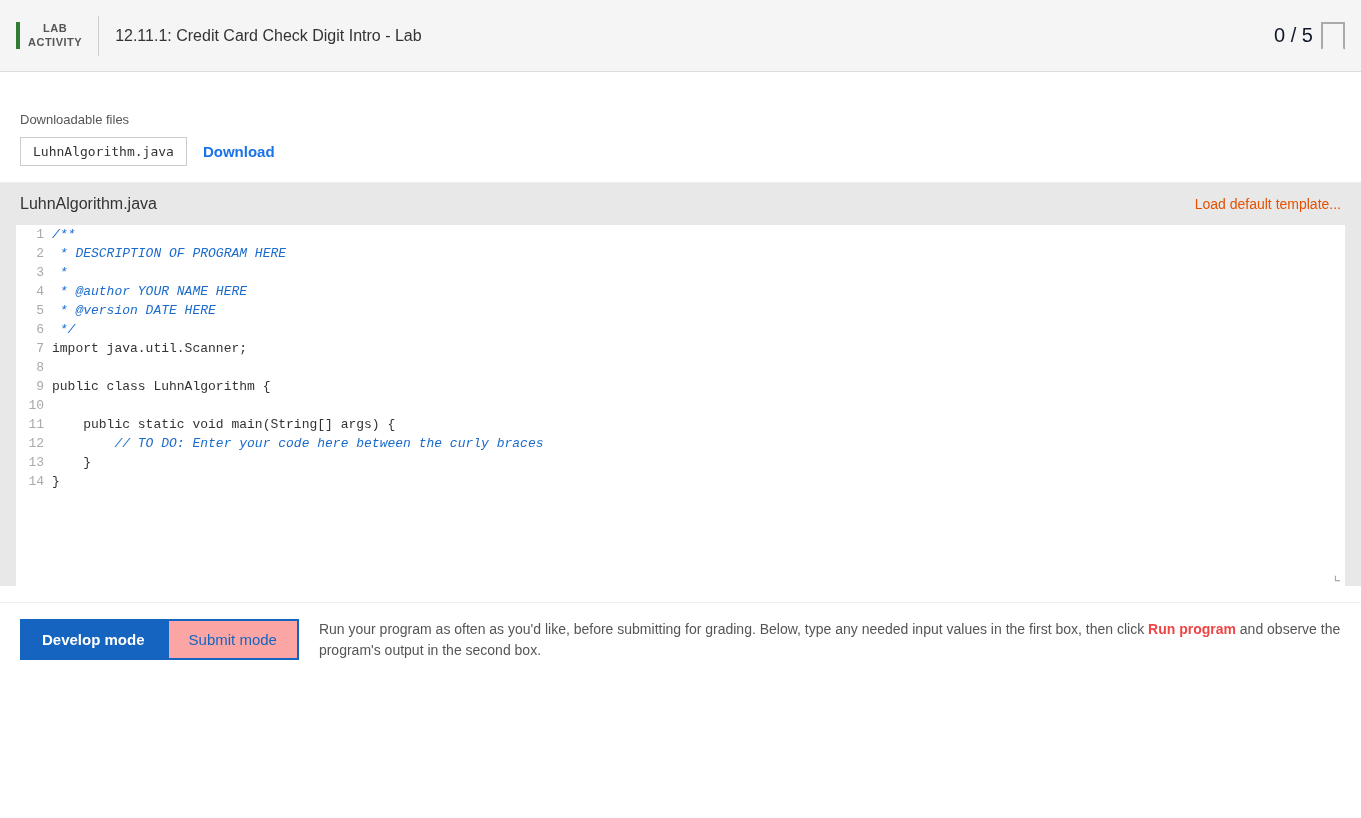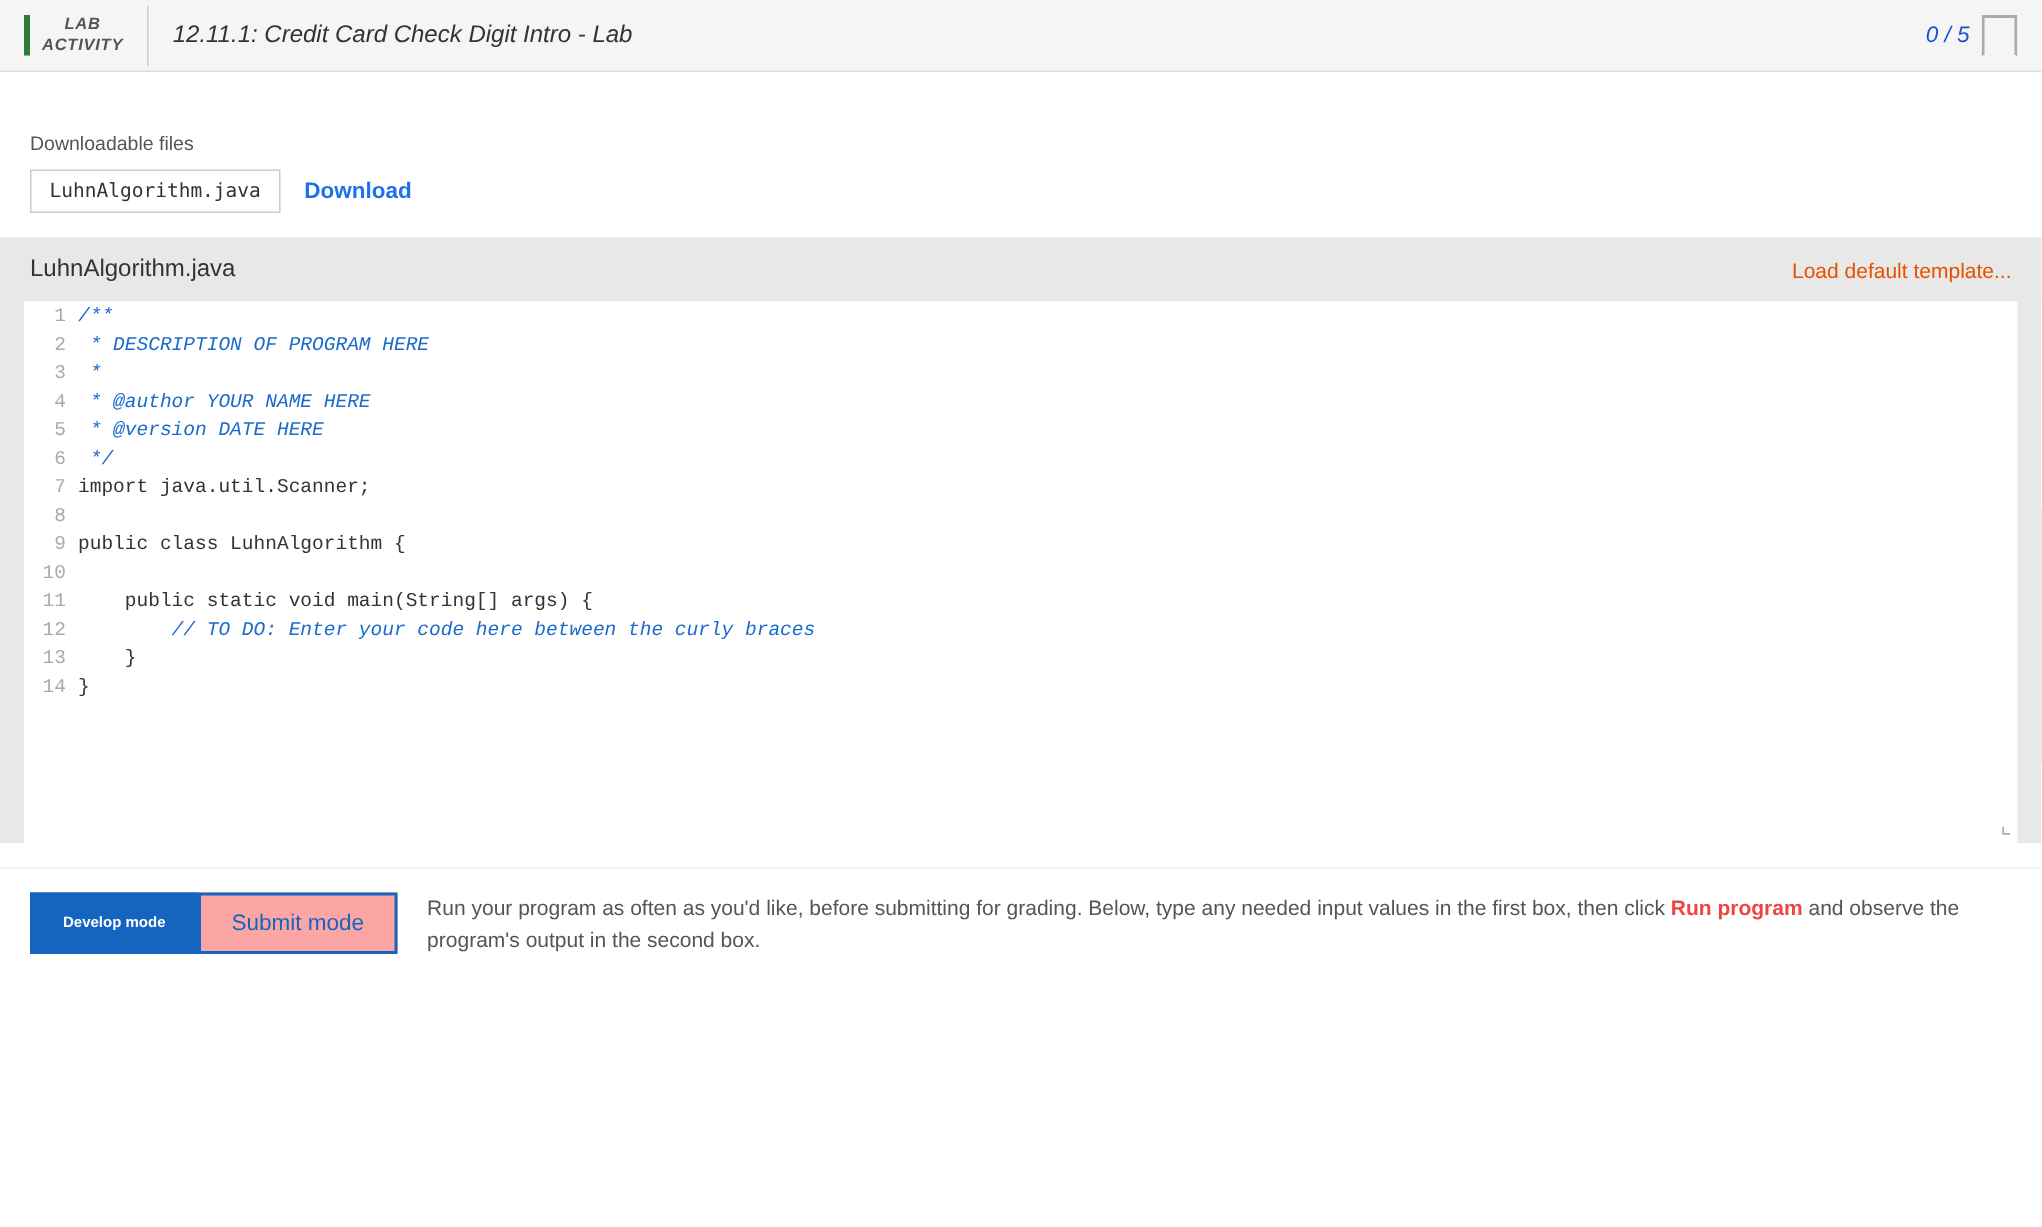--- a/index.html
+++ b/index.html
@@ -15,22 +15,21 @@
       color: #333;
     }
 
     
     .header {
       display: flex;
       align-items: center;
       background: #f5f5f5;
       border-bottom: 1px solid #ddd;
       padding: 0 16px;
-      height: 48px;
-      font-style: italic;
+      height: 72px;
     }
 
     .lab-badge {
       display: flex;
       flex-direction: column;
       align-items: center;
       justify-content: center;
       border-left: 4px solid #2e7d32;
       padding-left: 8px;
       margin-right: 16px;
@@ -65,22 +64,22 @@
       font-weight: normal;
     }
 
     .score-badge {
       display: flex;
       align-items: center;
       gap: 8px;
     }
 
     .score-text {
-      font-size: 15px;
-      color: #1d4ed8;
+      font-size: 20px;
+      color: #0f172a;
     }
 
     .bookmark-icon {
       width: 24px;
       height: 28px;
       border: 2px solid #aaa;
       clip-path: polygon(0 0, 100% 0, 100% 100%, 50% 75%, 0 100%);
       background: transparent;
     }
 
@@ -213,21 +212,21 @@
     .mode-buttons {
       display: flex;
       flex-shrink: 0;
     }
 
     .develop-btn {
       background: #1565c0;
       color: #fff;
       border: 2px solid #1565c0;
       padding: 10px 20px;
-      font-size: 10px;
+      font-size: 15px;
       font-weight: bold;
       cursor: pointer;
       border-radius: 0;
     }
 
     .submit-btn {
       background: #fca5a5;
       color: #1565c0;
       border: 2px solid #1565c0;
       padding: 10px 20px;

